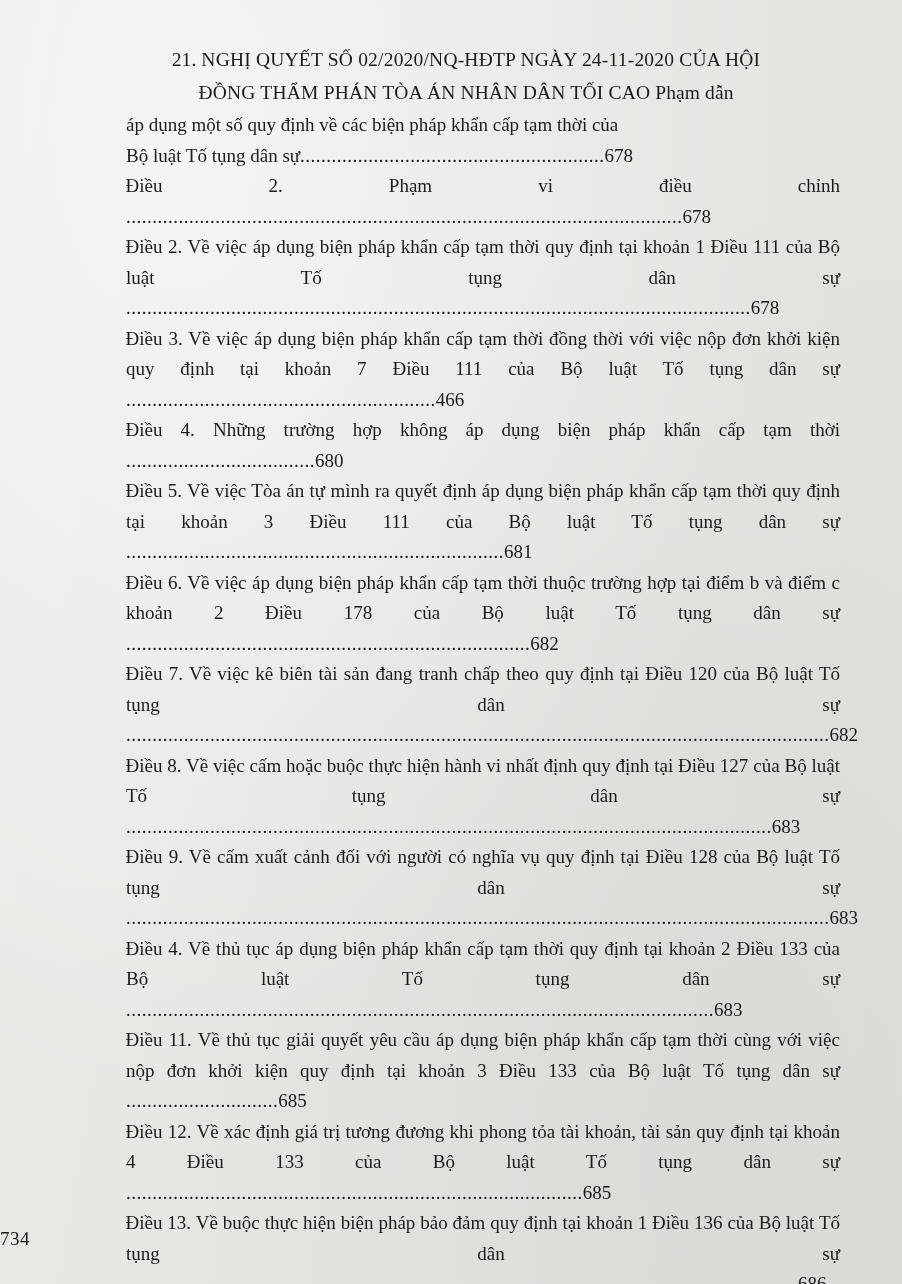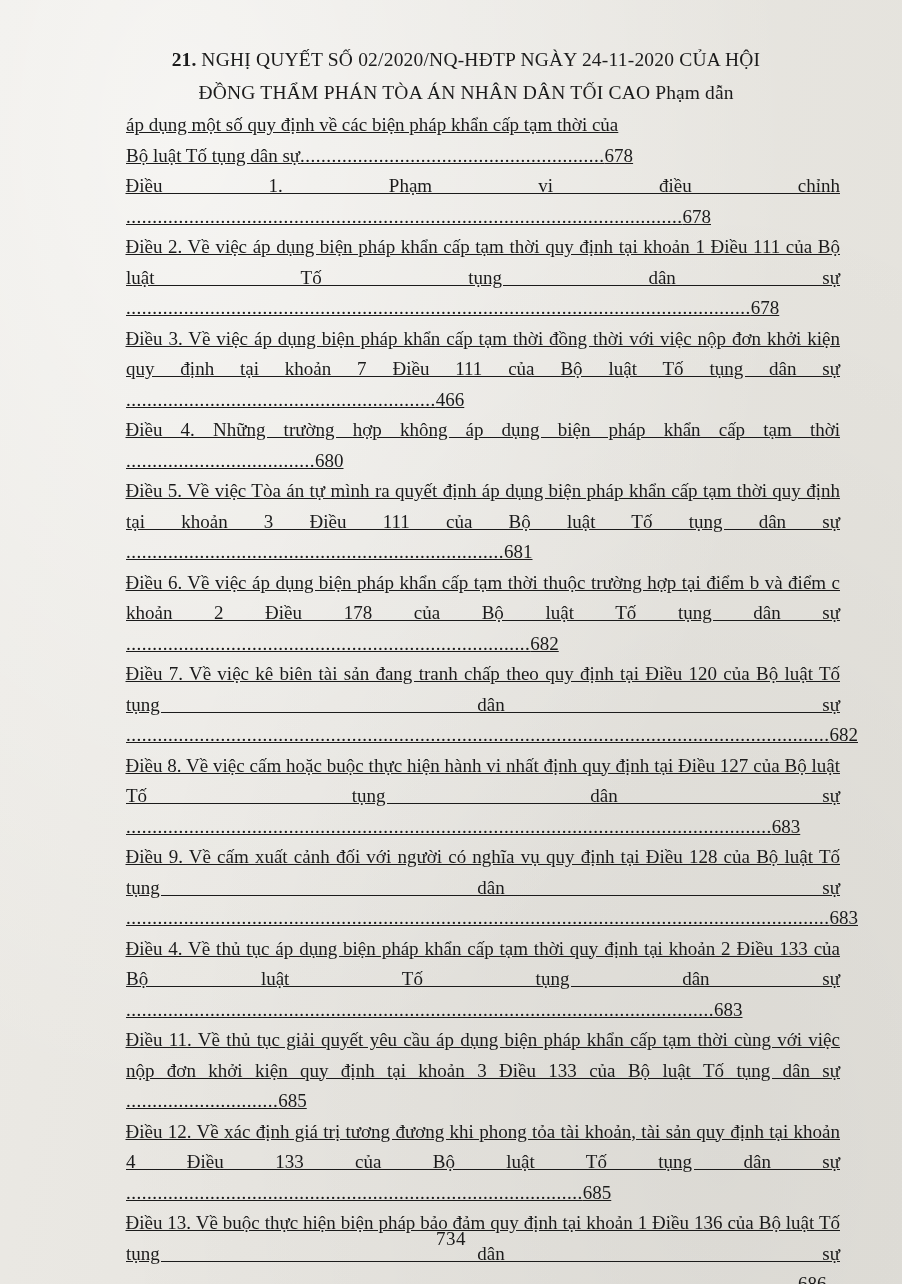--- a/index.html
+++ b/index.html
@@ -49,33 +49,32 @@
   }
   .toc-title {
     font-size: 19.5px;
     line-height: 31px;
     text-align: justify;
     text-align-last: center;
     letter-spacing: 0.1px;
     margin: 0 0 2px 0;
   }
   .toc-title .num {
-    font-weight: bold;
+    font-weight: normal;
   }
   .toc-title .caps {
     letter-spacing: 0.2px;
   }
   .entry {
     display: block;
     font-size: 19px;
     line-height: 30.5px;
     margin: 0;
     padding: 0;
     text-align: justify;
-    text-decoration: underline;
   }
   .entry .body {
     display: inline;
   }
   .entry .leader {
     display: inline;
   }
   .entry .pg {
     display: inline;
     white-space: nowrap;
@@ -88,21 +87,21 @@
     padding-left: 34px;
   }
   .title-wrap {
     margin-bottom: 0;
   }
   .folio {
     position: absolute;
     bottom: 34px;
     left: 0;
     width: 902px;
-    text-align: center;
+    text-align: left;
     font-size: 19px;
     letter-spacing: 0.5px;
   }
   .dots {
     letter-spacing: 0.5px;
   }
 </style>
 </head>
 <body>
 
@@ -124,21 +123,21 @@
   </div>
 
   <div class="entry head-block">
     <span class="body">áp dụng một số quy định về các biện pháp khẩn cấp tạm thời của</span>
   </div>
   <div class="entry head-block">
     <span class="body">Bộ luật Tố tụng dân sự</span><span class="leader dots">..........................................................</span><span class="pg">678</span>
   </div>
 
   <div id="entries">
-      <div class="entry indent"><span class="body">Điều 1. Phạm vi điều chỉnh</span><span class="leader dots"> ..........................................................................................................</span><span class="pg">678</span></div>
+      <div class="entry indent"><span class="body">Điều 2. Phạm vi điều chỉnh</span><span class="leader dots"> ..........................................................................................................</span><span class="pg">678</span></div>
       <div class="entry indent"><span class="body">Điều 2. Về việc áp dụng biện pháp khẩn cấp tạm thời quy định tại khoản 1 Điều 111 của Bộ luật Tố tụng dân sự</span><span class="leader dots"> .......................................................................................................................</span><span class="pg">678</span></div>
       <div class="entry indent"><span class="body">Điều 3. Về việc áp dụng biện pháp khẩn cấp tạm thời đồng thời với việc nộp đơn khởi kiện quy định tại khoản 7 Điều 111 của Bộ luật Tố tụng dân sự</span><span class="leader dots"> ...........................................................</span><span class="pg">466</span></div>
       <div class="entry indent"><span class="body">Điều 4. Những trường hợp không áp dụng biện pháp khẩn cấp tạm thời</span><span class="leader dots"> ....................................</span><span class="pg">680</span></div>
       <div class="entry indent"><span class="body">Điều 5. Về việc Tòa án tự mình ra quyết định áp dụng biện pháp khẩn cấp tạm thời quy định tại khoản 3 Điều 111 của Bộ luật Tố tụng dân sự</span><span class="leader dots"> ........................................................................</span><span class="pg">681</span></div>
       <div class="entry indent"><span class="body">Điều 6. Về việc áp dụng biện pháp khẩn cấp tạm thời thuộc trường hợp tại điểm b và điểm c khoản 2 Điều 178 của Bộ luật Tố tụng dân sự</span><span class="leader dots"> .............................................................................</span><span class="pg">682</span></div>
       <div class="entry indent"><span class="body">Điều 7. Về việc kê biên tài sản đang tranh chấp theo quy định tại Điều 120 của Bộ luật Tố tụng dân sự</span><span class="leader dots"> ......................................................................................................................................</span><span class="pg">682</span></div>
       <div class="entry indent"><span class="body">Điều 8. Về việc cấm hoặc buộc thực hiện hành vi nhất định quy định tại Điều 127 của Bộ luật Tố tụng dân sự</span><span class="leader dots"> ...........................................................................................................................</span><span class="pg">683</span></div>
       <div class="entry indent"><span class="body">Điều 9. Về cấm xuất cảnh đối với người có nghĩa vụ quy định tại Điều 128 của Bộ luật Tố tụng dân sự</span><span class="leader dots"> ......................................................................................................................................</span><span class="pg">683</span></div>
       <div class="entry indent"><span class="body">Điều 4. Về thủ tục áp dụng biện pháp khẩn cấp tạm thời quy định tại khoản 2 Điều 133 của Bộ luật Tố tụng dân sự</span><span class="leader dots"> ................................................................................................................</span><span class="pg">683</span></div>
       <div class="entry indent"><span class="body">Điều 11. Về thủ tục giải quyết yêu cầu áp dụng biện pháp khẩn cấp tạm thời cùng với việc nộp đơn khởi kiện quy định tại khoản 3 Điều 133 của Bộ luật Tố tụng dân sự</span><span class="leader dots"> .............................</span><span class="pg">685</span></div>

